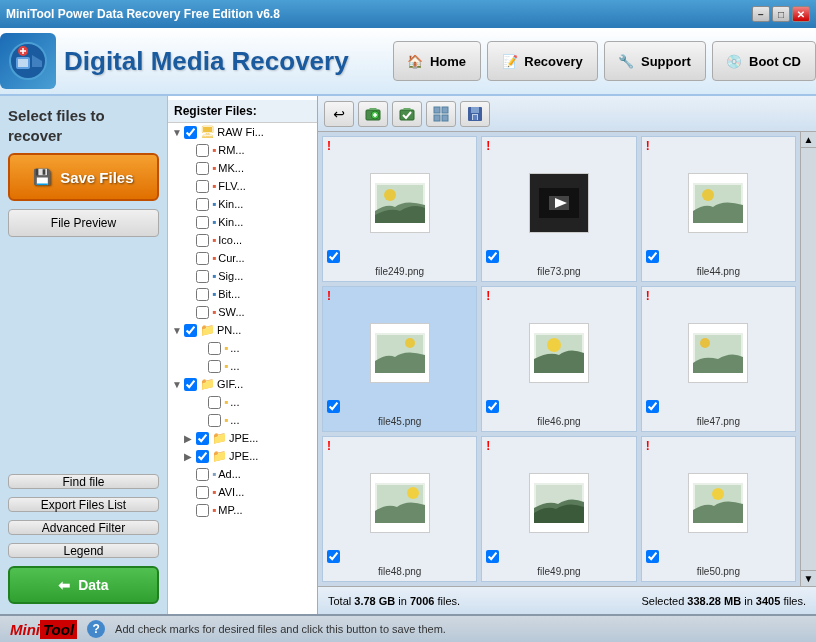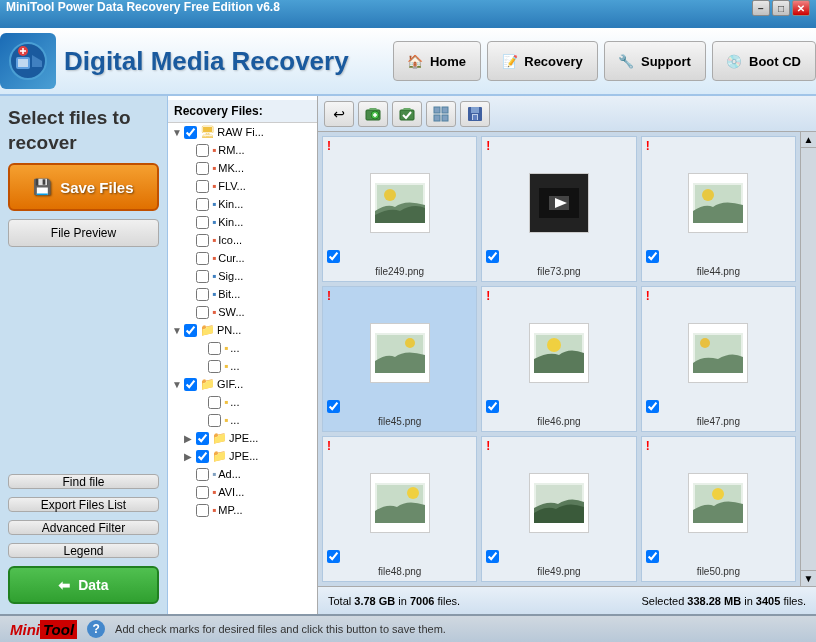--- a/index.html
+++ b/index.html
@@ -3,20 +3,21 @@
   <meta charset="utf-8">
   <style>
     * { box-sizing: border-box; margin: 0; padding: 0; font-family: 'Segoe UI', Tahoma, Arial, sans-serif; }
     body { width: 816px; height: 642px; overflow: hidden; background: #d4e5f7; }
 
     
     .title-bar {
       background: linear-gradient(to bottom, #4a9fd4, #2b7ab8);
       height: 28px;
       display: flex;
+      align-items: center;
       justify-content: space-between;
       padding: 0 6px;
       color: white;
       font-size: 12px;
       font-weight: bold;
     }
     .title-bar-controls { display: flex; gap: 2px; }
     .title-btn {
       width: 18px; height: 16px;
       background: linear-gradient(to bottom, #e8e8e8, #c0c0c0);
@@ -73,21 +74,21 @@
     .sidebar {
       width: 168px;
       background: #c8dff0;
       padding: 10px 8px;
       display: flex;
       flex-direction: column;
       gap: 8px;
       border-right: 1px solid #a0c4e8;
     }
     .select-label {
-      font-size: 19px; font-weight: bold; color: #333;
+      font-size: 15px; font-weight: bold; color: #333;
       line-height: 1.3;
     }
     .save-files-btn {
       background: linear-gradient(to bottom, #f5a030, #e07000);
       border: 2px solid #c05000;
       border-radius: 6px;
       height: 48px;
       cursor: pointer;
       display: flex; align-items: center; justify-content: center;
       gap: 8px;
@@ -327,21 +328,21 @@
     <button class="sidebar-action-btn">
       <span>Legend</span>
     </button>
     <button class="back-btn">
       <span>⬅</span>
       <span>Data</span>
     </button>
   </div>
 
   <div class="file-tree-panel">
-    <div class="recovered-files-label">Recovery Files:</div>
+    <div class="recovered-files-label">Register Files:</div>
 
     <div class="tree-item">
       <span class="tree-expand">▼</span>
       <input type="checkbox" class="tree-checkbox" checked="" style="">
       <span class="tree-icon icon-folder">🖥</span>
       <span class="tree-text">RAW Fi...</span>
     </div>
     <div class="tree-item indent1">
       <span class="tree-expand"></span>
       <input type="checkbox" class="tree-checkbox" style="">

